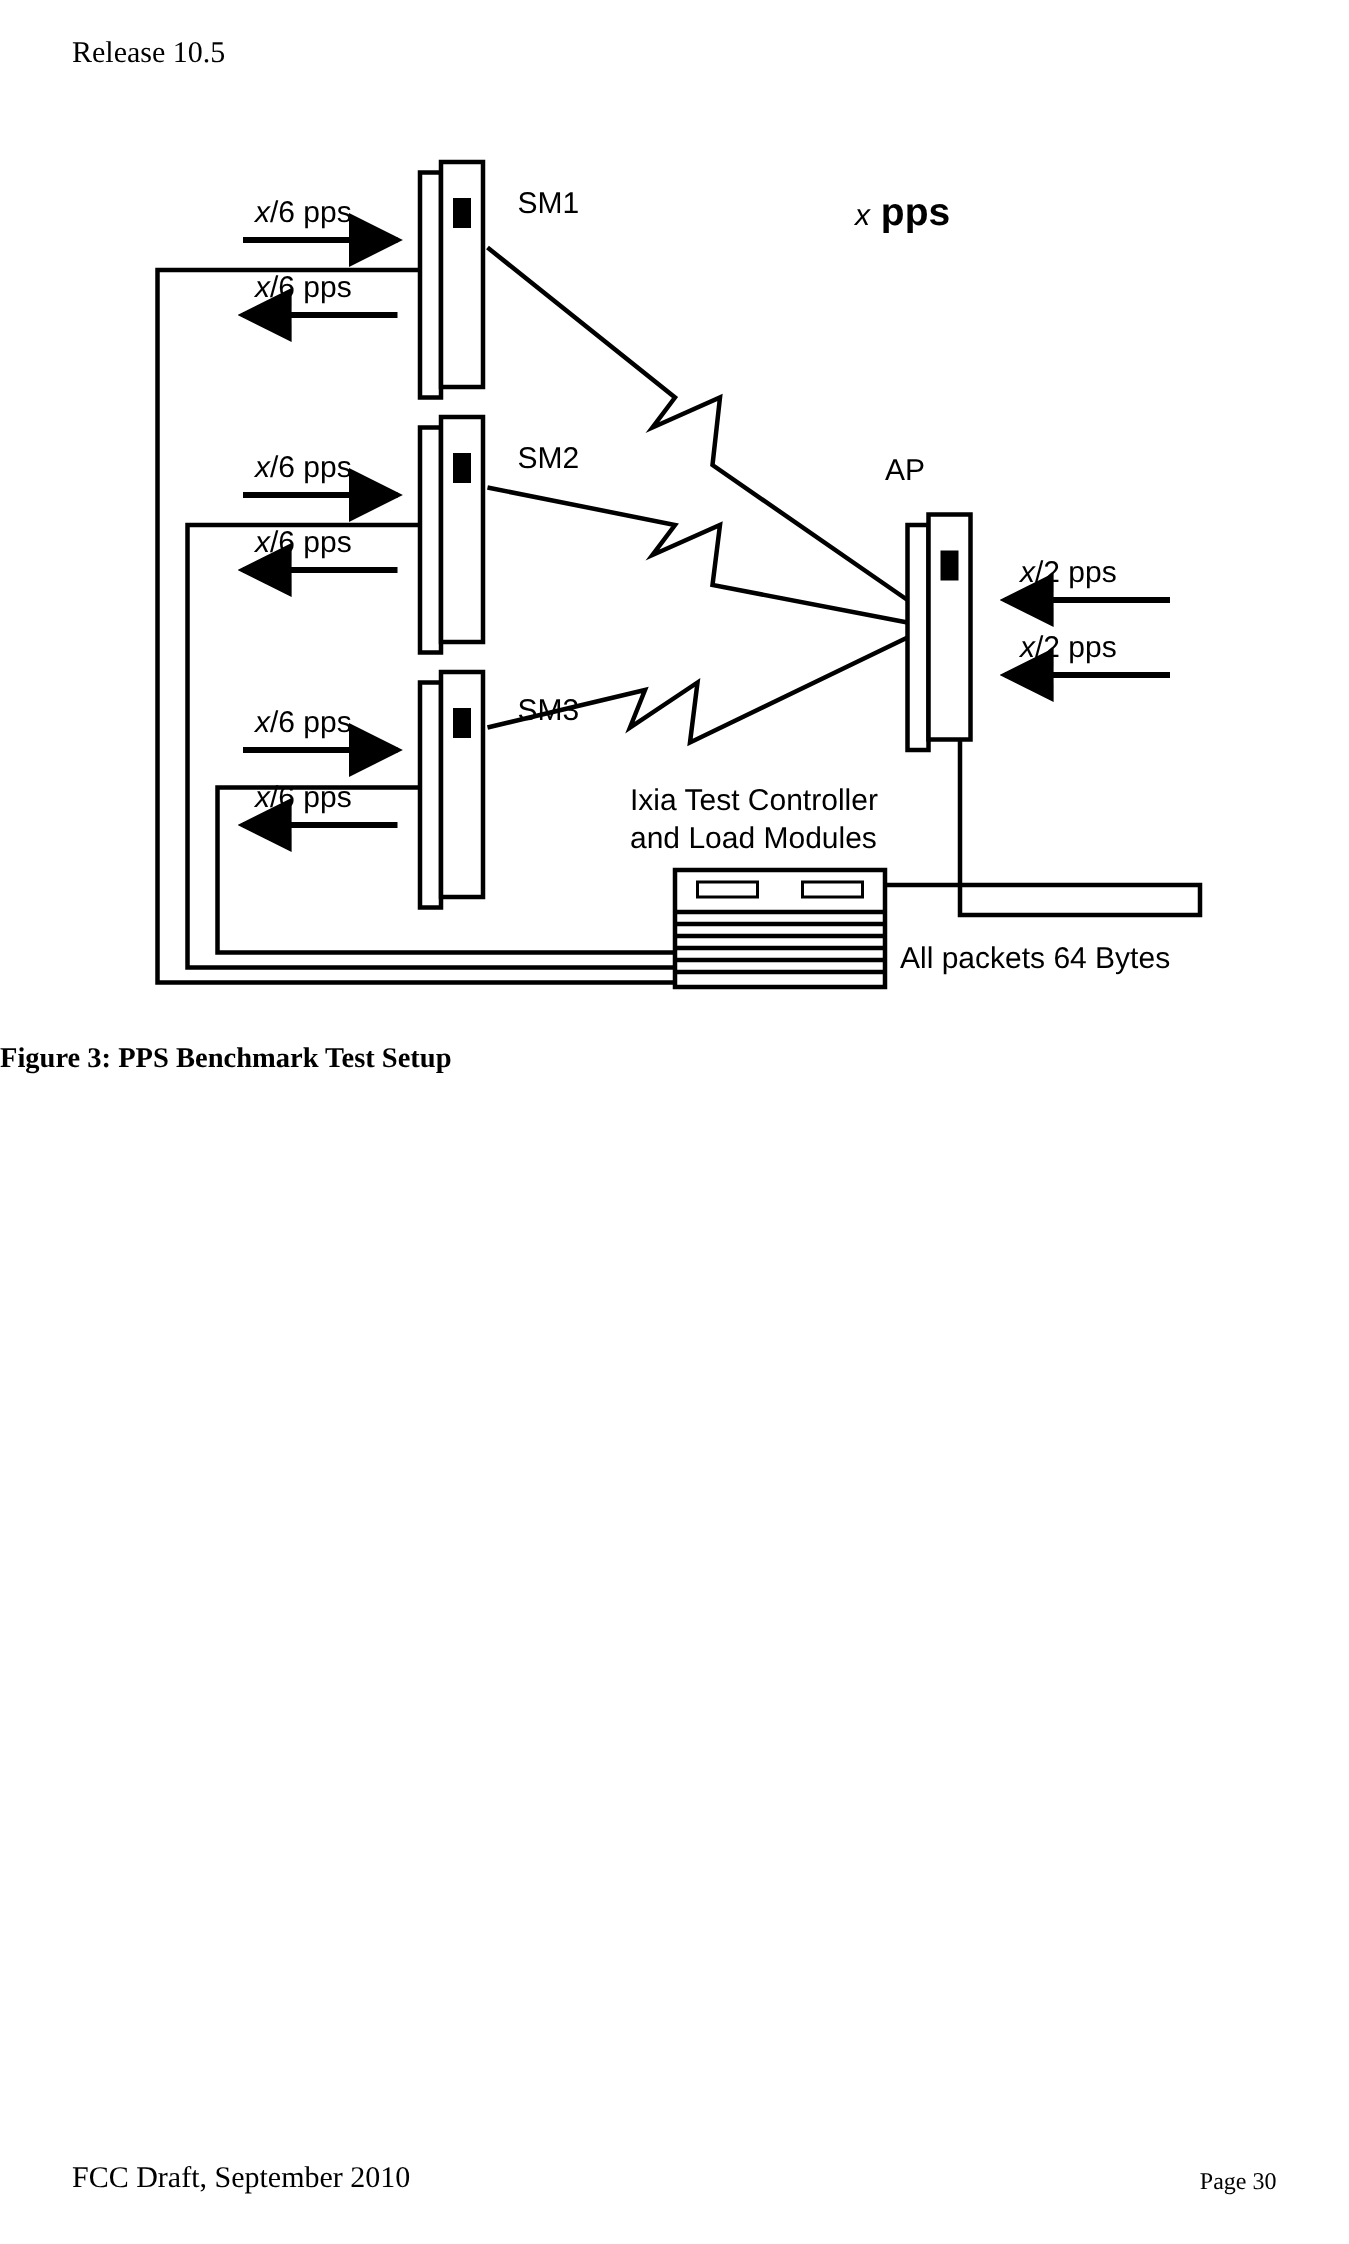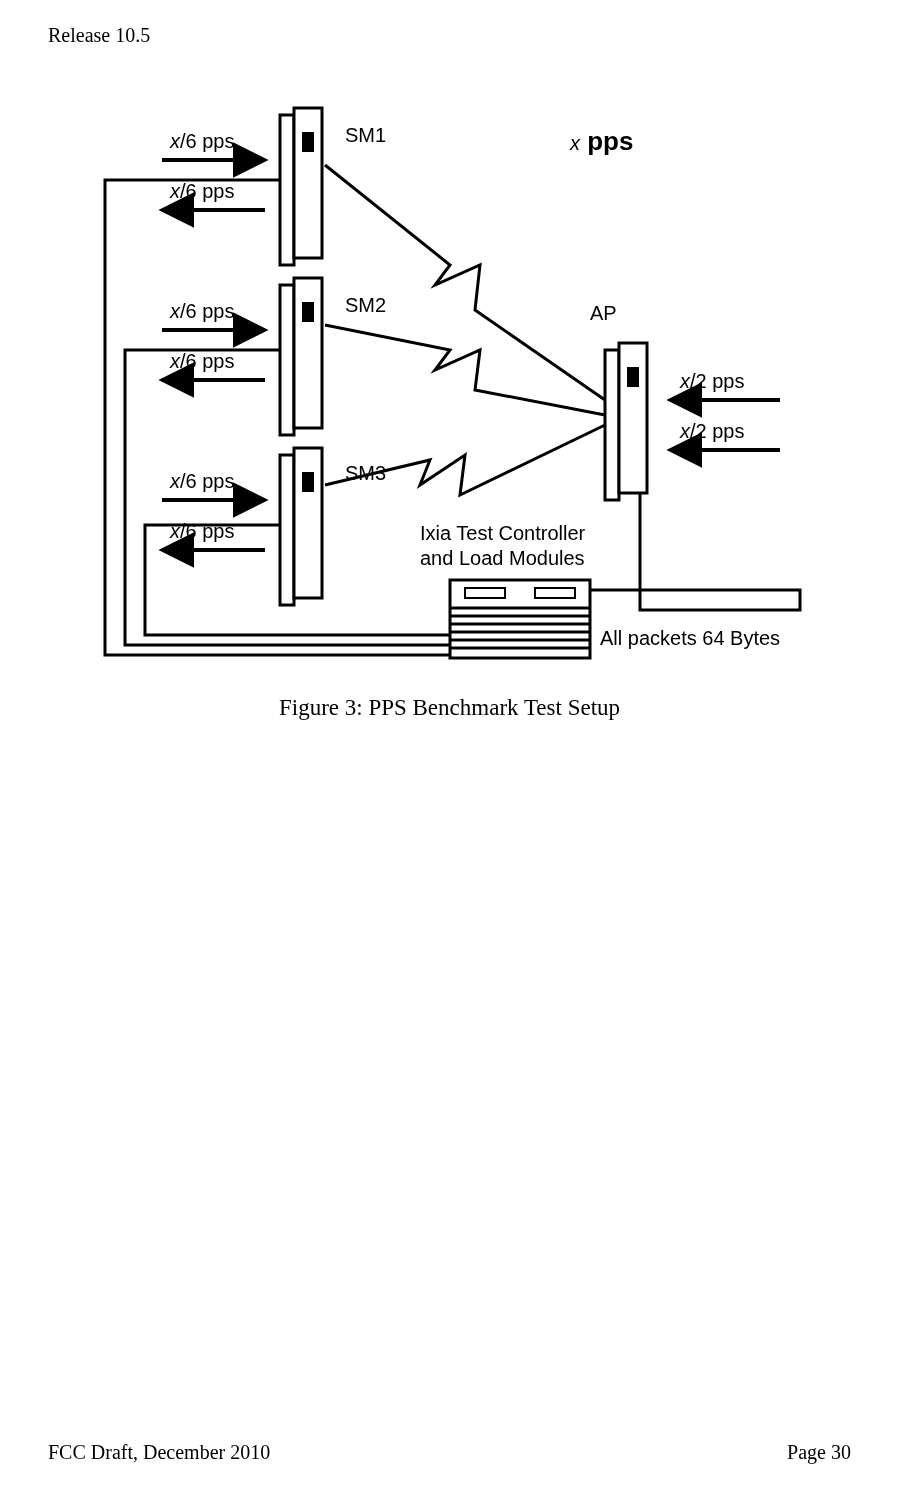--- a/index.html
+++ b/index.html
@@ -1,32 +1,32 @@
 <!DOCTYPE html>
 <html><head>
 <meta charset="utf-8">
 <style>
   html,body{margin:0;padding:0;font-family:"Times New Roman",serif;color:#000;}
   .page{width:899px;height:1496px;position:relative;box-sizing:border-box;padding:28px 35px 40px 48px;}
   .top-left{position:absolute;top:24px;left:48px;font-size:20px;}
   .top-right{position:absolute;top:24px;right:48px;font-size:20px;}
   .bot-left{position:absolute;bottom:32px;left:48px;font-size:20px;}
-  .bot-right{position:absolute;bottom:32px;right:48px;font-size:20px;margin-top:32px;}
+  .bot-right{position:absolute;bottom:32px;right:48px;font-size:16px;margin-top:32px;}
   .figure-wrap{position:absolute;left:80px;top:90px;width:740px;height:570px;}
-  .caption{position:absolute;top:695px;left:0;right:0;text-align:center;font-weight:normal;font-size:23px;}
+  .caption{position:absolute;top:695px;left:0;right:0;text-align:left;font-weight:bold;font-size:19px;}
   svg{overflow:visible;}
   .sans{font-family:Arial,Helvetica,sans-serif;}
   .it{font-style:italic;}
 </style>
 </head>
 <body>
 
 <div class="page">
   <div class="top-left">Release 10.5</div>
-  <div class="bot-left">FCC Draft, December 2010</div>
+  <div class="bot-left">FCC Draft, September 2010</div>
   <div class="bot-right">Page 30</div>
 
   <div class="figure-wrap">
     <svg viewBox="0 0 740 570" width="740" height="570">
       <defs>
         <marker id="arrR" viewBox="0 0 10 10" refX="9" refY="5" markerWidth="9" markerHeight="9" orient="auto">
           <path d="M0,0 L10,5 L0,10 z" fill="#000"></path>
         </marker>
         <marker id="arrL" viewBox="0 0 10 10" refX="1" refY="5" markerWidth="9" markerHeight="9" orient="auto">
           <path d="M10,0 L0,5 L10,10 z" fill="#000"></path>

